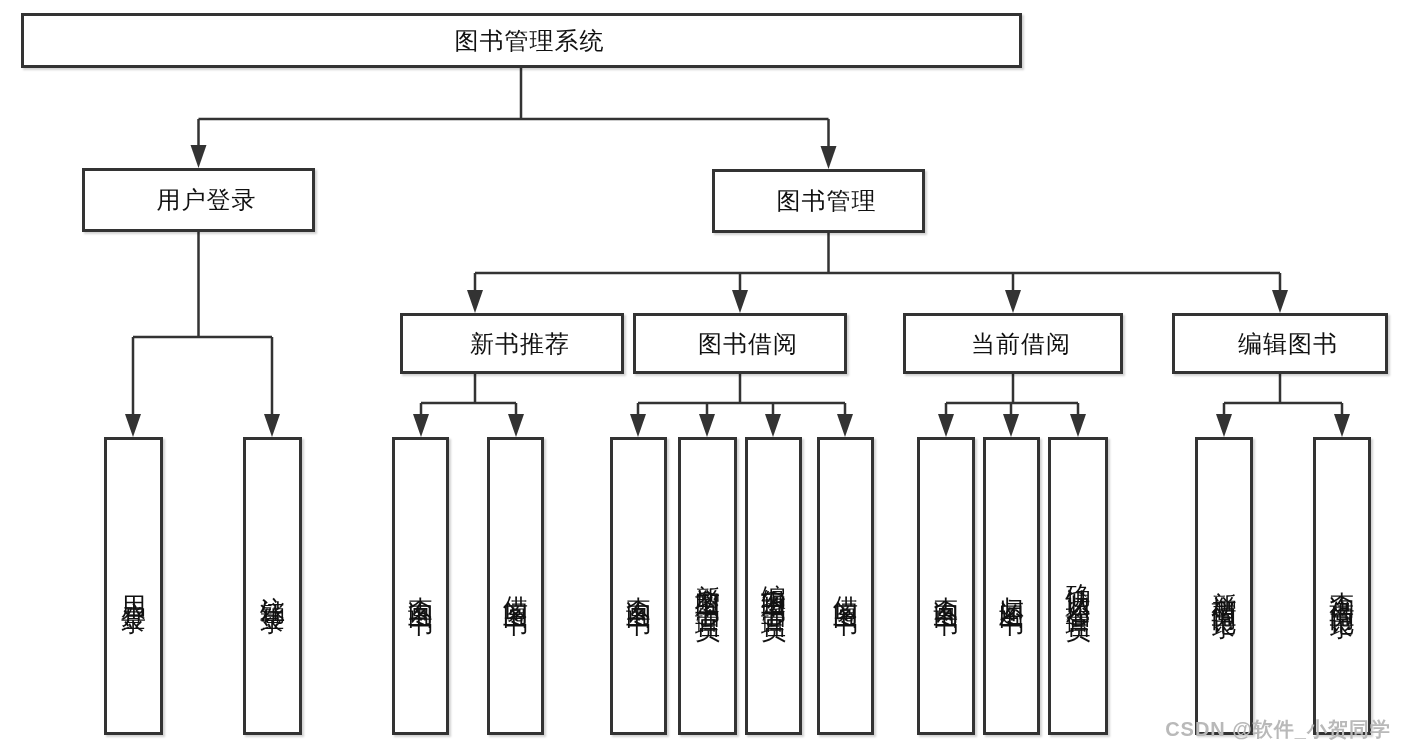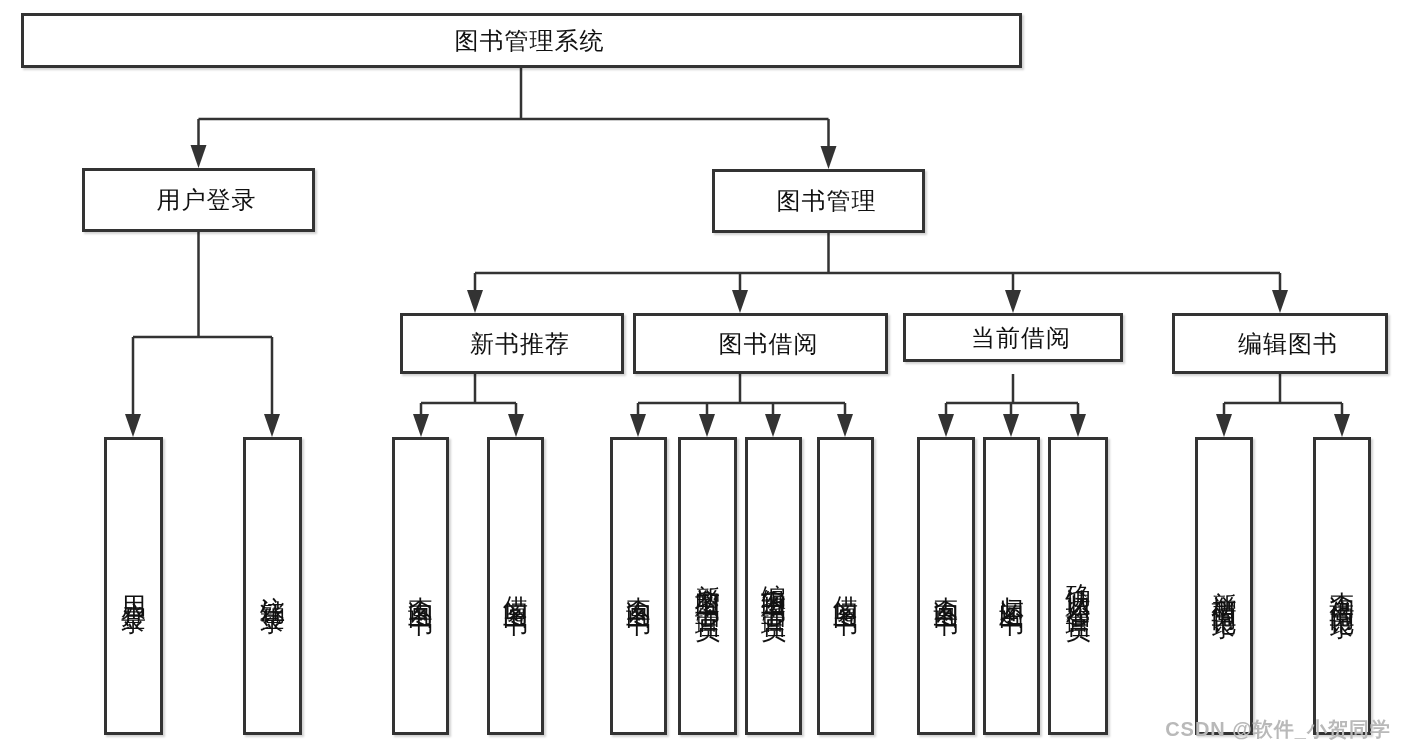--- a/index.html
+++ b/index.html
@@ -129,22 +129,22 @@
       <polygon class="head" points="1342,437 1334,414 1350,414"></polygon>
     </g>
   </svg>
 
   <div class="box" style="left:21px; top:13px; width:1001px; height:55px;">图书管理系统</div>
 
   <div class="box" style="left:82px; top:168px; width:233px; height:64px;">用户登录</div>
   <div class="box" style="left:712px; top:169px; width:213px; height:64px;">图书管理</div>
 
   <div class="box" style="left:363px; top:313px; width:224px; height:61px;margin-left:37px;">新书推荐</div>
-  <div class="box" style="left:633px; top:313px; width:255px; height:61px;">图书借阅</div>
-  <div class="box" style="left:903px; top:313px; width:220px; height:49px;">当前借阅</div>
+  <div class="box" style="left:633px; top:313px; width:214px; height:61px;">图书借阅</div>
+  <div class="box" style="left:903px; top:313px; width:220px; height:61px;">当前借阅</div>
   <div class="box" style="left:1172px; top:313px; width:216px; height:61px;">编辑图书</div>
 
   <div class="vbox" style="left:104px; top:437px; width:59px; height:298px;">用户登录</div>
   <div class="vbox" style="left:243px; top:437px; width:59px; height:298px;">注销登录</div>
 
   <div class="vbox" style="left:392px; top:437px; width:57px; height:298px;">查询图书</div>
   <div class="vbox" style="left:487px; top:437px; width:57px; height:298px;">借阅图书</div>
 
   <div class="vbox" style="left:610px; top:437px; width:57px; height:298px;">查询图书</div>
   <div class="vbox" style="left:678px; top:437px; width:59px; height:298px;">新增图书（管理员）</div>

